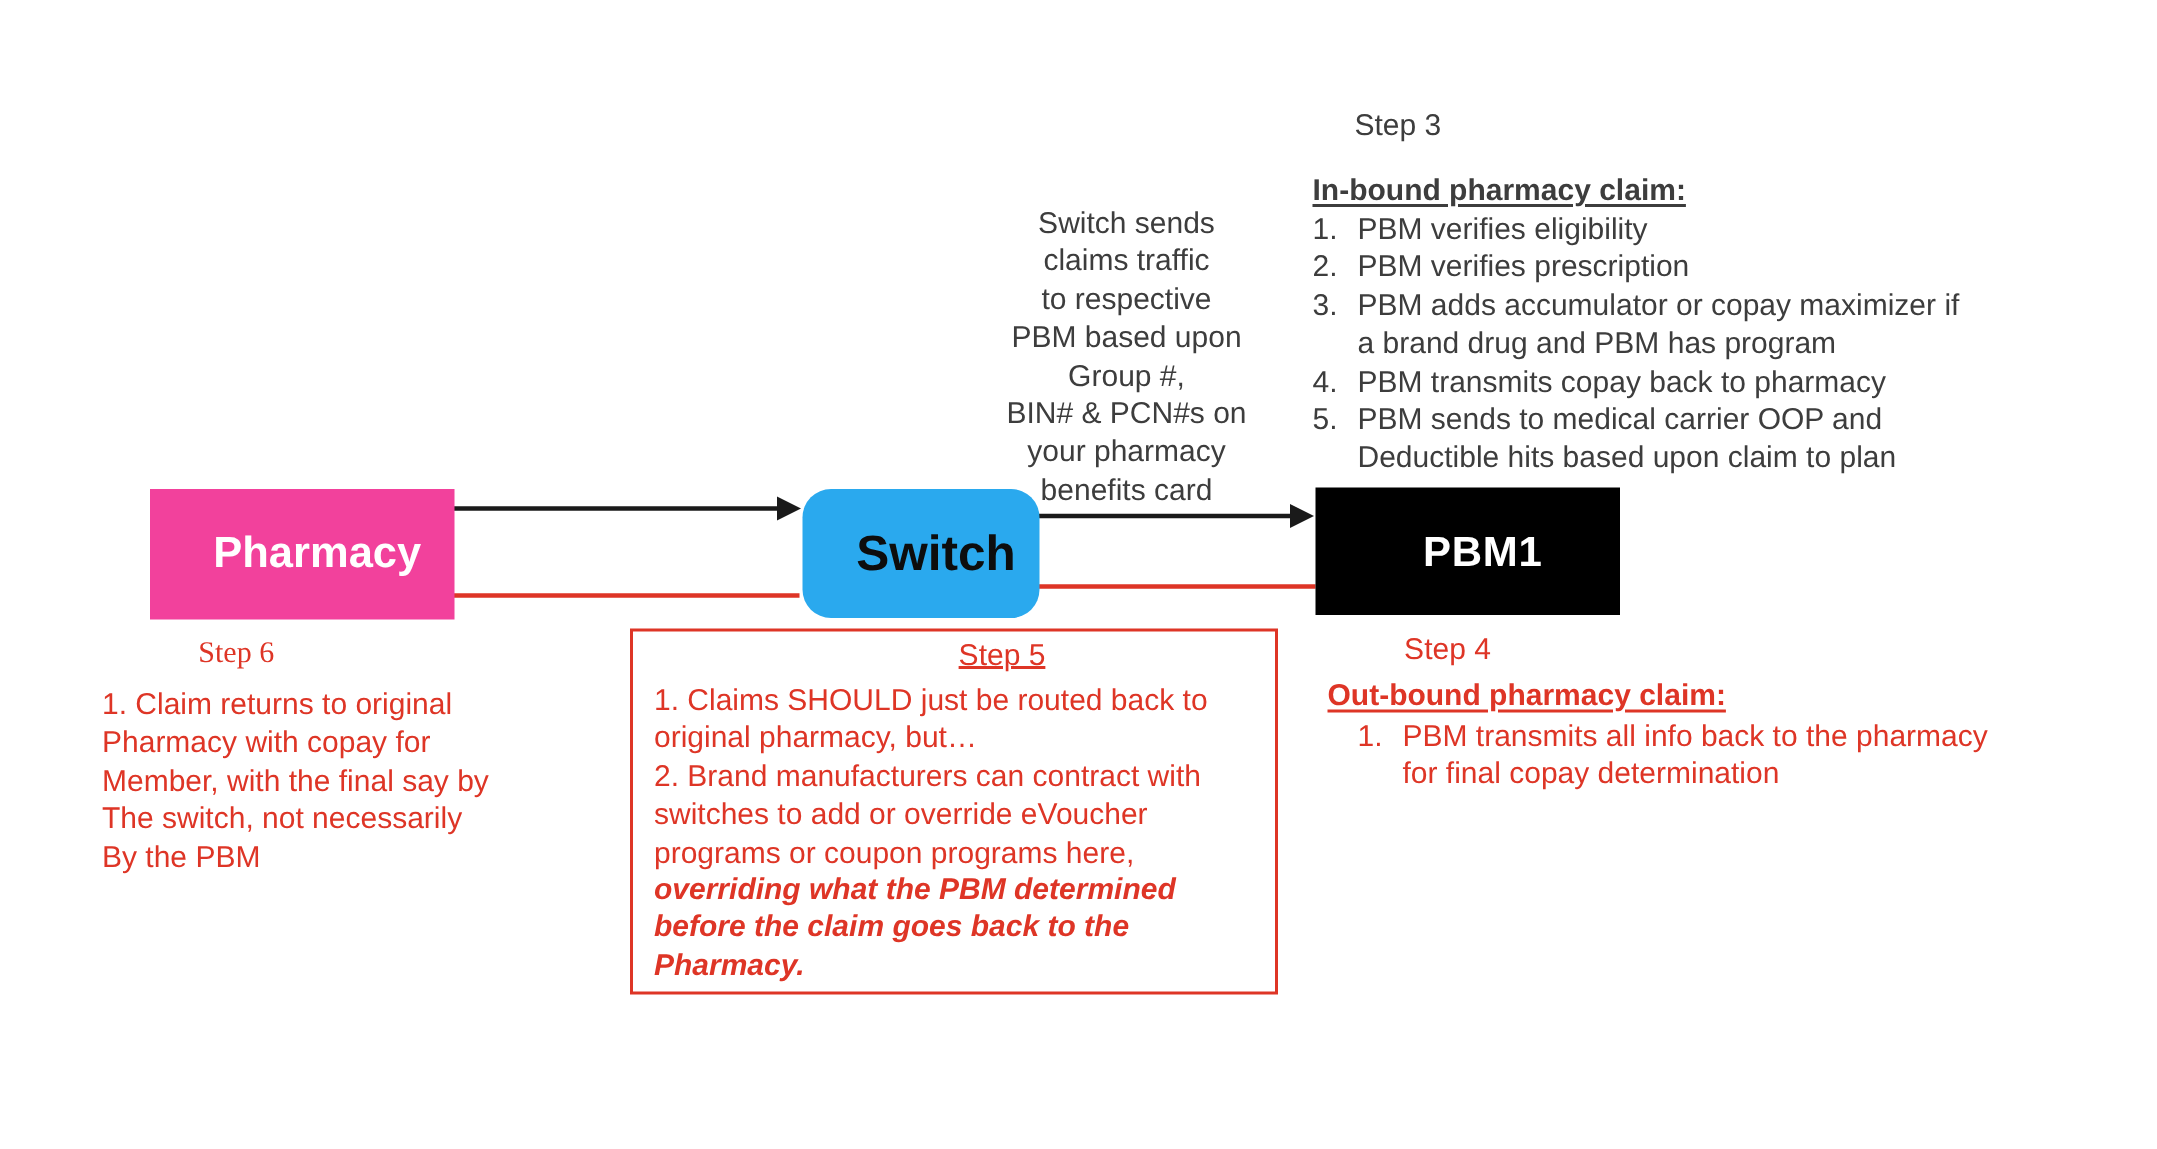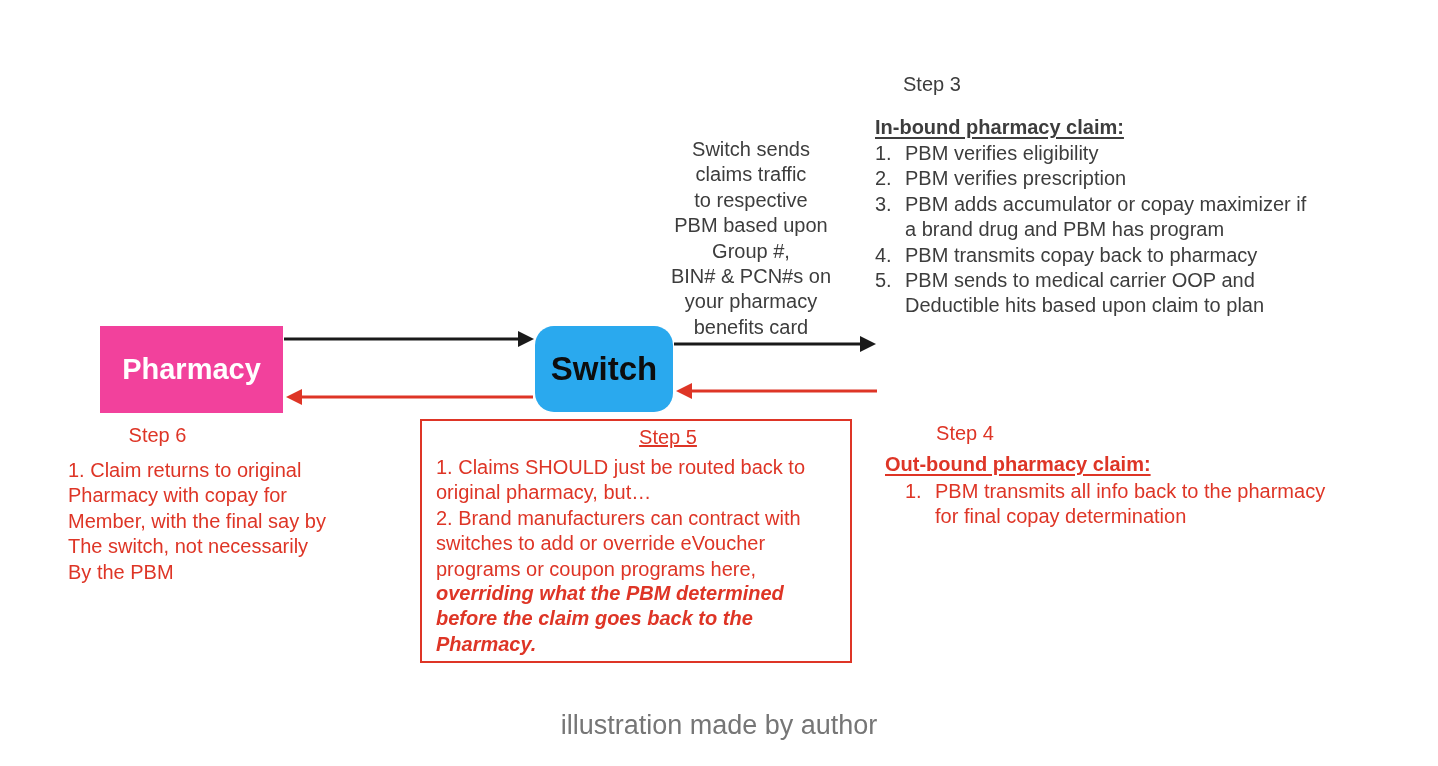--- a/index.html
+++ b/index.html
@@ -21,20 +21,21 @@
     left: 0; top: 0;
     width: 1438px; height: 766px;
     pointer-events: none;
   }
   .node {
     position: absolute;
     display: flex;
     align-items: center;
     justify-content: center;
     font-weight: bold;
+    padding-left: 20px;
   }
   .node-pharmacy {
     left: 100px; top: 326px; width: 183px; height: 87px;
     background: var(--pink, #f2419c);
     color: #ffffff;
     font-size: 29px;
   }
   .node-switch {
     left: 535px; top: 326px; width: 138px; height: 86px;
     background: var(--blue, #2aa9ee);
@@ -66,21 +67,21 @@
     text-decoration: underline;
     text-decoration-thickness: 2px;
     text-underline-offset: 3px;
   }
   .step3-heading { left: 875px; top: 115px; }
   .step3-list    { left: 875px; top: 141px; width: 490px; }
   .li { display: flex; }
   .li .num { width: 30px; flex: 0 0 30px; }
   .li .txt { flex: 1; white-space: pre-line; }
 
-  .step6-label { left: 65px; top: 423px; width: 185px; }
+  .step6-label { left: 65px; top: 423px; width: 185px; font-family: Liberation Serif, serif; }
   .step6-body  { left: 68px; top: 458px; width: 310px; }
 
   .step5-box {
     left: 420px; top: 419px; width: 432px; height: 244px;
     border: 2px solid var(--red, #de3526);
     box-sizing: border-box;
   }
   .step5-title { left: 420px; top: 425px; width: 496px; text-decoration: underline; }
   .step5-body  { left: 436px; top: 455px; width: 404px; }
   .step5-emph  {
@@ -122,20 +123,23 @@
       <line x1="533" y1="397" x2="299" y2="397" stroke="#de3526" stroke-width="3"></line>
       <polygon points="286,397 302,389 302,405" fill="#de3526"></polygon>
     </g>
   </svg>
 
   <div class="node node-pharmacy">
     <span>Pharmacy</span>
   </div>
   <div class="node node-switch">
     <span>Switch</span>
+  </div>
+  <div class="node node-pbm1">
+    <span>PBM1</span>
   </div>
 
 
   <div class="abs step2-desc t20 center gray-text preline">Switch sends
 claims traffic
 to respective
 PBM based upon
 Group #,
 BIN# &amp; PCN#s on
 your pharmacy
@@ -187,15 +191,14 @@
 Pharmacy.</div>
 
   <div class="abs step4-label t20 center red-text">Step 4</div>
   <div class="abs step4-heading t20 red-text list-heading">Out-bound pharmacy claim:</div>
   <div class="abs step4-item li t20 red-text">
     <span class="num">1.</span>
     <span class="txt">PBM transmits all info back to the pharmacy
 for final copay determination</span>
   </div>
 
-  <div class="abs caption">illustration made by author</div>
 
 </div>
 
 </body></html>

